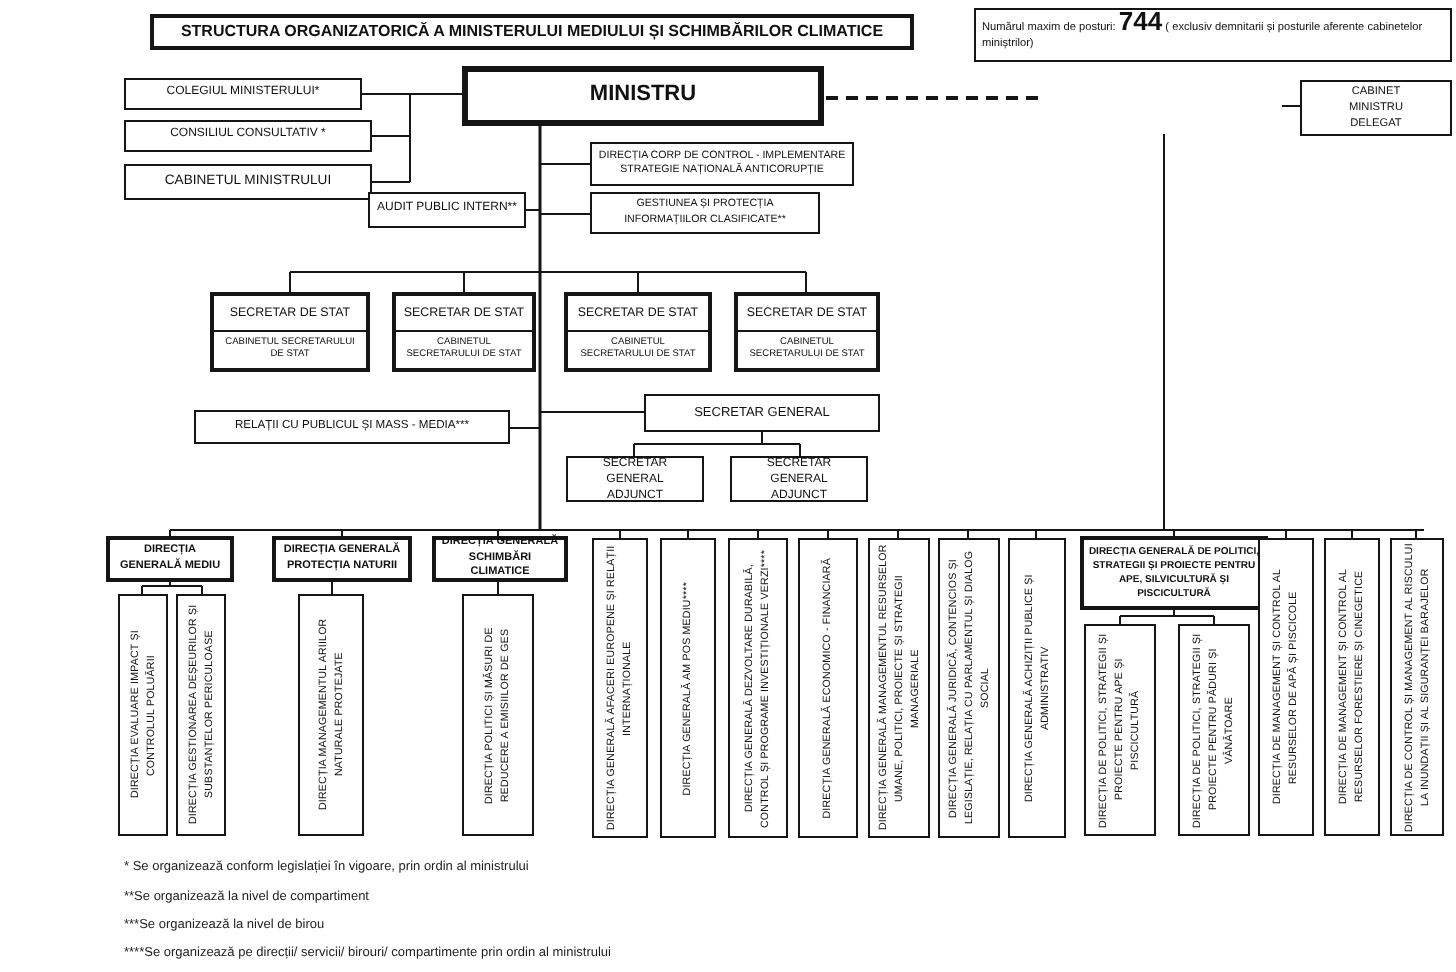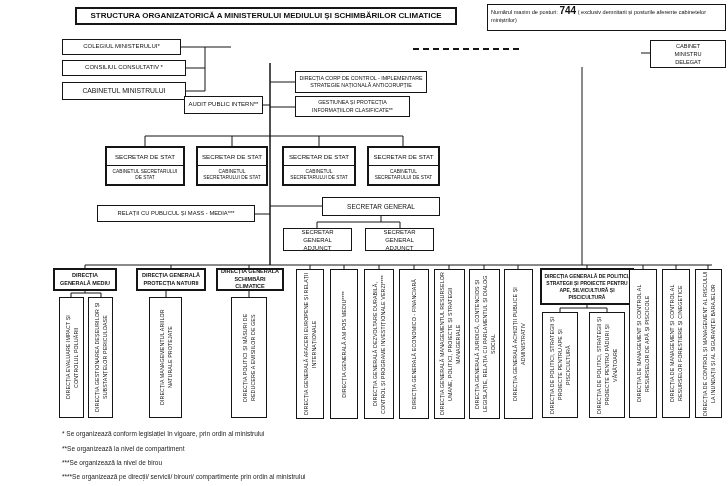--- a/index.html
+++ b/index.html
@@ -11,21 +11,21 @@
   .bd3{border-width:3px;}
   .bd15{border-width:1.5px;}
   .bold{font-weight:bold;}
   .v>span{writing-mode:vertical-rl;transform:rotate(180deg);display:block;
           font-size:5.3px;line-height:8px;letter-spacing:.1px;}
   .ghead{font-weight:bold;font-size:5.5px;line-height:7.5px;padding:1px;}
   .sub{font-size:4.8px;line-height:6px;}
   svg.wires{position:absolute;left:0;top:0;}
   .fnote{position:absolute;font-size:6.5px;color:#222;white-space:nowrap;}
   .note-text{font-size:5.6px;text-align:left;line-height:8px;padding:2px 3px;display:block;}
-  .note-val{font-weight:bold;font-size:10px;}
+  .note-val{font-weight:bold;font-size:13px;}
 </style>
 </head>
 <body>
 
 <div id="canvas">
 
   <svg class="wires" width="728" height="486">
     <g stroke="#151515" stroke-width="1">
 
       <line x1="181" y1="47" x2="231" y2="47"></line>
@@ -88,20 +88,21 @@
   </svg>
 
   <div class="b bd2 bold" style="left:75px;top:7px;width:382px;height:18px;font-size:8px;">STRUCTURA ORGANIZATORICĂ A MINISTERULUI MEDIULUI ȘI SCHIMBĂRILOR CLIMATICE</div>
 
   <div class="b" style="left:487px;top:4px;width:239px;height:27px;align-items:flex-start;justify-content:flex-start;">
     <span class="note-text"><span>Numărul maxim de posturi:</span>
       <span class="note-val">744</span>
       <span>( exclusiv demnitarii și posturile aferente cabinetelor miniștrilor)</span></span>
   </div>
 
+  <div class="b bd3 bold" style="left:231px;top:33px;width:181px;height:30px;font-size:11px;">MINISTRU</div>
 
 
   <div class="b" style="left:650px;top:40px;width:76px;height:28px;font-size:5.6px;line-height:8px;">
     <span style="display:block;width:50px;">CABINET MINISTRU DELEGAT</span>
   </div>
 
   <div class="b" style="left:62px;top:39px;width:119px;height:16px;font-size:6px;">COLEGIUL MINISTERULUI*</div>
   <div class="b" style="left:62px;top:60px;width:124px;height:16px;font-size:6px;">CONSILIUL CONSULTATIV *</div>
   <div class="b" style="left:62px;top:82px;width:124px;height:18px;font-size:6.8px;">CABINETUL MINISTRULUI</div>
 

